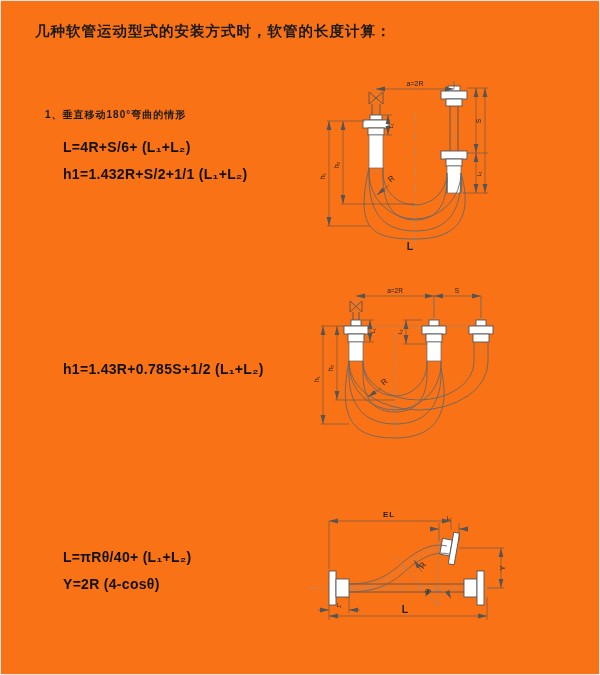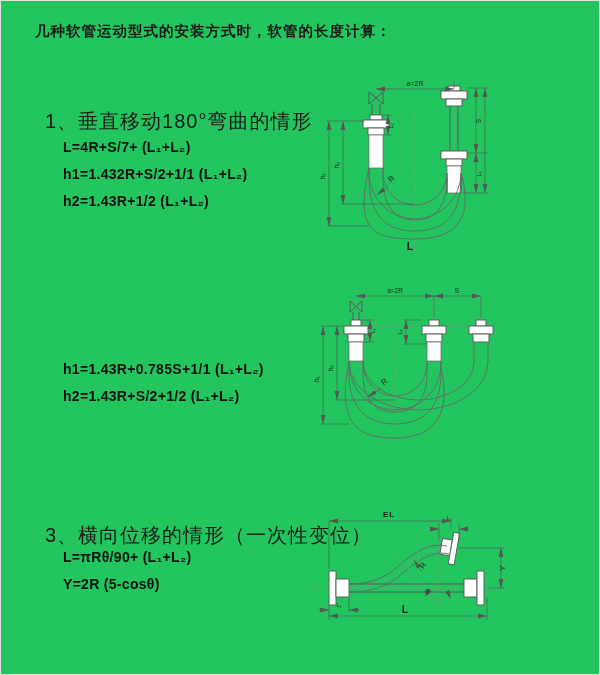--- a/index.html
+++ b/index.html
@@ -1,27 +1,27 @@
 <!DOCTYPE html>
 <html><head>
 <meta charset="utf-8">
 <style>
   html,body{margin:0;padding:0;background:#f4f4f4;}
   .page{
     position:relative;width:600px;height:675px;margin:0 auto;
-    background:#22c55e;border:1px solid #e3e3e3;box-sizing:border-box;
+    background:#f97316;border:1px solid #e3e3e3;box-sizing:border-box;
     font-family:"Liberation Sans","DejaVu Sans",sans-serif;color:#1a1a1a;
     overflow:hidden;
   }
   .doc-title{
     position:absolute;left:34px;top:21px;font-size:14.5px;font-weight:bold;
     letter-spacing:1px;white-space:nowrap;
   }
   .sec-heading{
-    position:absolute;font-size:20px;font-weight:normal;letter-spacing:1px;white-space:nowrap;
+    position:absolute;font-size:10px;font-weight:bold;letter-spacing:1px;white-space:nowrap;
   }
   .formula{
     position:absolute;font-size:14px;font-weight:bold;letter-spacing:.3px;
     color:#111;white-space:nowrap;
   }
   svg{position:absolute;overflow:visible;}
   svg .cl{stroke:#999;stroke-width:.55;fill:none;stroke-dasharray:10 2.5 2.5 2.5;}
   svg .pipe path{stroke:#555;stroke-width:.9;fill:none;}
   svg .pipe rect{stroke:#555;stroke-width:.9;fill:#ffffff;}
   svg .pipe rect.hx{stroke:#666;stroke-width:.7;}
@@ -34,23 +34,22 @@
   svg .mid{text-anchor:middle;} svg .bold{font-weight:bold;}
 </style>
 </head>
 <body>
 
 <div class="page">
 
   <div class="doc-title">几种软管运动型式的安装方式时，软管的长度计算：</div>
 
   <div class="sec-heading" style="left:44px;top:107px">1、垂直移动180°弯曲的情形</div>
-  <div class="formula" style="left:62px;top:138px">L=4R+S/7+ (L₁+L₂)</div>
+  <div class="formula" style="left:62px;top:138px">L=4R+S/6+ (L₁+L₂)</div>
   <div class="formula" style="left:62px;top:165px">h1=1.432R+S/2+1/1 (L₁+L₂)</div>
-  <div class="formula" style="left:62px;top:192px">h2=1.43R+1/2 (L₁+L₂)</div>
 
   <svg style="left:312px;top:72px" width="278" height="185" viewBox="0 0 278 185">
     <defs>
       <marker id="ar1" viewBox="0 0 10 6" markerWidth="10" markerHeight="6" refX="9" refY="3" orient="auto-start-reverse" markerUnits="userSpaceOnUse">
         <path d="M0,0.6 L9,3 L0,5.4 Z" fill="#555"></path>
       </marker>
       <pattern id="hx1" width="4" height="4" patternUnits="userSpaceOnUse">
         <path d="M0,4 L4,0 M0,0 L4,4" stroke="#999" stroke-width="0.5" fill="none"></path>
       </pattern>
     </defs>
@@ -105,22 +104,21 @@
     <text x="102" y="13" class="t7 mid">a=2R</text>
     <text x="12" y="103" transform="rotate(-90 12 103)" class="t6 mid">h₁</text>
     <text x="26" y="92" transform="rotate(-90 26 92)" class="t6 mid">h₂</text>
     <text x="80" y="53" transform="rotate(-90 80 53)" class="t5 mid">L₁</text>
     <text x="168" y="48" transform="rotate(-90 168 48)" class="t6 mid">S</text>
     <text x="168" y="101" transform="rotate(-90 168 101)" class="t5 mid">L₂</text>
     <text x="80" y="108" transform="rotate(-40 80 108)" class="t8 mid">R</text>
     <text x="97" y="177" class="t10 mid bold">L</text>
   </svg>
 
-  <div class="formula" style="left:62px;top:360px">h1=1.43R+0.785S+1/1 (L₁+L₂)</div>
-  <div class="formula" style="left:62px;top:387px">h2=1.43R+S/2+1/2 (L₁+L₂)</div>
+  <div class="formula" style="left:62px;top:360px">h1=1.43R+0.785S+1/2 (L₁+L₂)</div>
 
   <svg style="left:312px;top:283px" width="288" height="175" viewBox="0 0 288 175">
     <defs>
       <marker id="ar2" viewBox="0 0 10 6" markerWidth="10" markerHeight="6" refX="9" refY="3" orient="auto-start-reverse" markerUnits="userSpaceOnUse">
         <path d="M0,0.6 L9,3 L0,5.4 Z" fill="#555"></path>
       </marker>
       <pattern id="hx2" width="4" height="4" patternUnits="userSpaceOnUse">
         <path d="M0,4 L4,0 M0,0 L4,4" stroke="#999" stroke-width="0.5" fill="none"></path>
       </pattern>
     </defs>
@@ -178,23 +176,22 @@
 
     <text x="82" y="9" class="t6 mid">a=2R</text>
     <text x="144" y="9" class="t6 mid">S</text>
     <text x="6" y="95" transform="rotate(-90 6 95)" class="t6 mid">h₁</text>
     <text x="20" y="84" transform="rotate(-90 20 84)" class="t6 mid">h₂</text>
     <text x="62" y="47" transform="rotate(-90 62 47)" class="t5 mid">L₁</text>
     <text x="89" y="48" transform="rotate(-90 89 48)" class="t5 mid">L₂</text>
     <text x="73" y="100" transform="rotate(-40 73 100)" class="t8 mid">R</text>
   </svg>
 
-  <div class="sec-heading" style="left:44px;top:521px">3、横向位移的情形（一次性变位）</div>
-  <div class="formula" style="left:62px;top:548px">L=πRθ/90+ (L₁+L₂)</div>
-  <div class="formula" style="left:62px;top:575px">Y=2R (5-cosθ)</div>
+  <div class="formula" style="left:62px;top:548px">L=πRθ/40+ (L₁+L₂)</div>
+  <div class="formula" style="left:62px;top:575px">Y=2R (4-cosθ)</div>
 
   <svg style="left:300px;top:502px" width="300" height="150" viewBox="0 0 300 150">
     <defs>
       <marker id="ar3" viewBox="0 0 10 6" markerWidth="10" markerHeight="6" refX="9" refY="3" orient="auto-start-reverse" markerUnits="userSpaceOnUse">
         <path d="M0,0.6 L9,3 L0,5.4 Z" fill="#555"></path>
       </marker>
     </defs>
 
     <g class="cl">
       <path d="M8,85 H196"></path>

